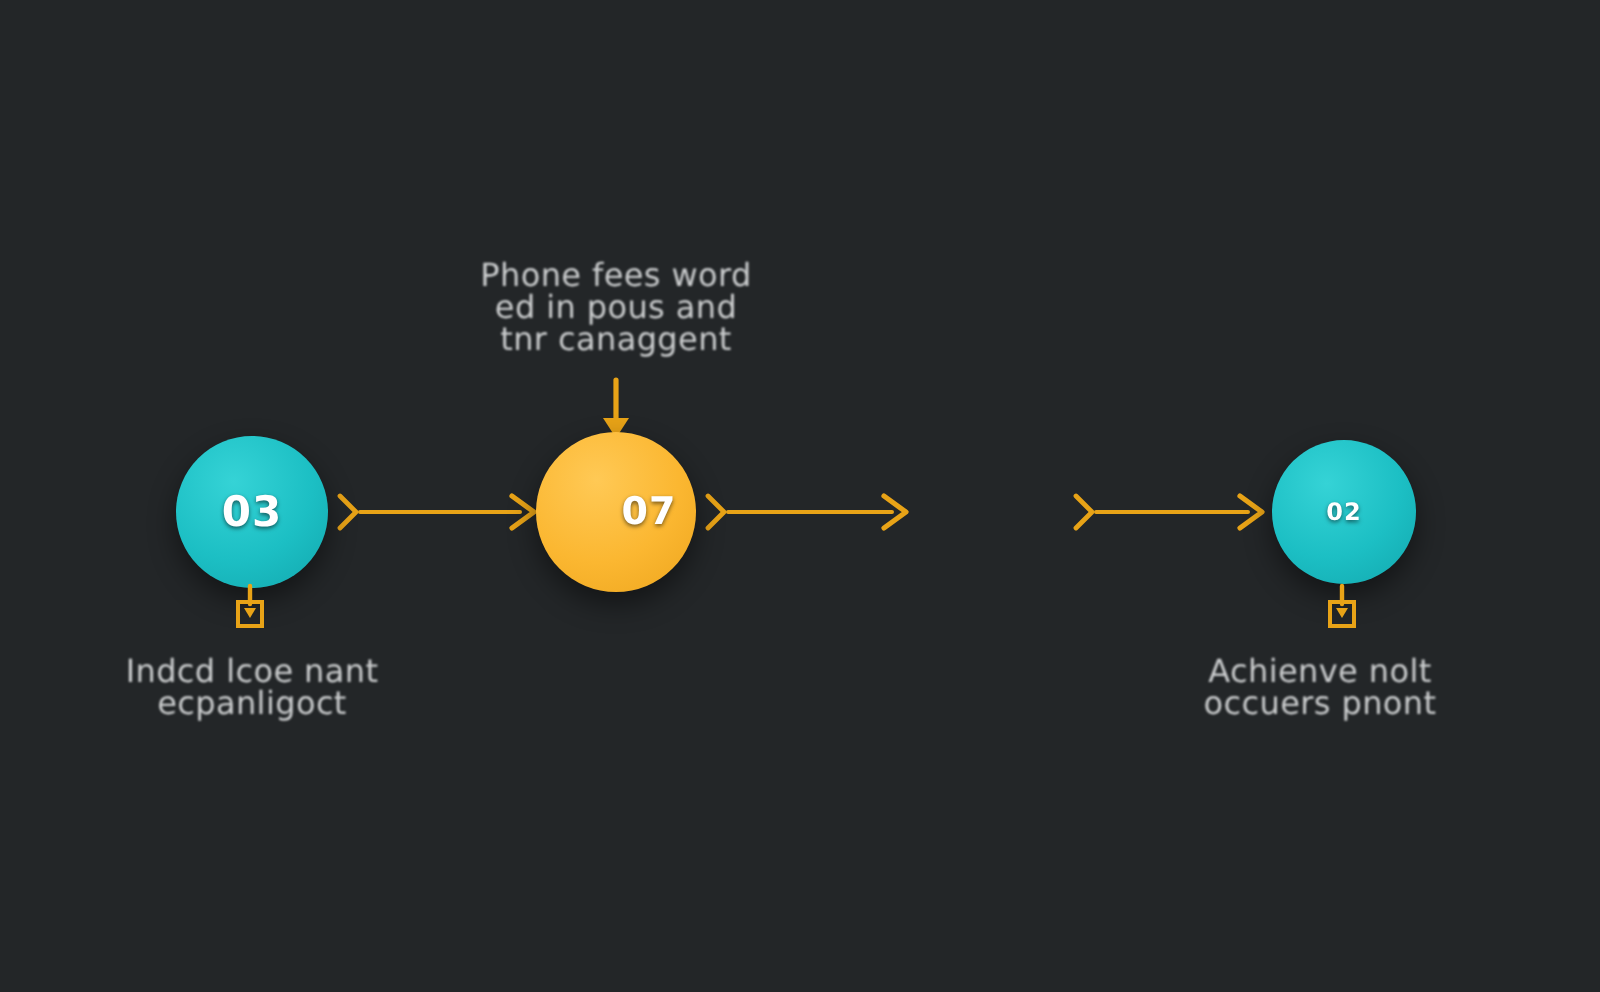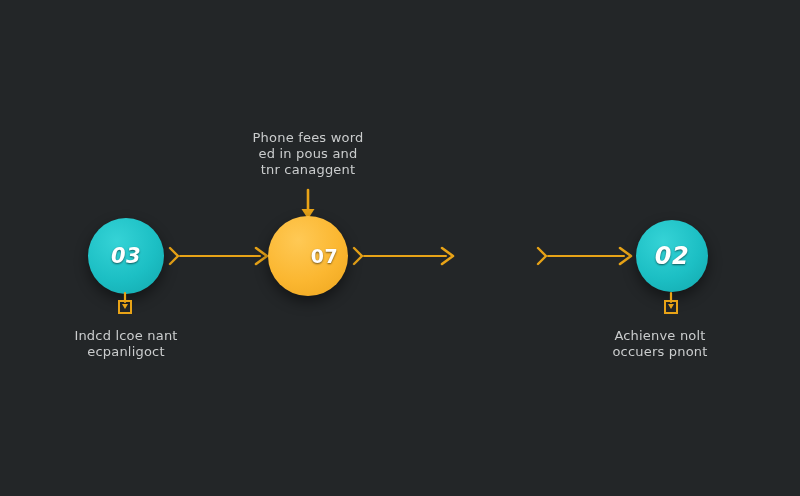--- a/index.html
+++ b/index.html
@@ -34,40 +34,39 @@
     font-family: "DejaVu Sans", sans-serif;
     font-weight: bold;
     color: #ffffff;
     letter-spacing: 0.5px;
     text-shadow: 0 1px 2px rgba(0,0,0,0.55);
     user-select: none;
   }
 
   .node.teal {
     background: radial-gradient(circle at 38% 30%, #35d3d6 0%, #1cbfc4 55%, #12a7ad 100%);
-    font-style: italic;
   }
   .node.amber {
     background: radial-gradient(circle at 38% 30%, #ffc955 0%, #fbb731 55%, #eda51d 100%);
   }
 
   
   .connector {
     position: absolute;
     height: 30px;
   }
   .connector svg { display: block; overflow: visible; }
 
   
   .note {
     position: absolute;
     text-align: center;
     color: #d9dbdc;
     font-family: "DejaVu Sans", sans-serif;
-    font-size: 13px;
+    font-size: 16px;
     line-height: 16px;
     letter-spacing: 0.2px;
     filter: blur(0.55px);
     opacity: 0.92;
     user-select: none;
     white-space: pre-line;
   }
   .note.top-note { width: 170px; }
   .note.bottom-note { width: 160px; text-align: center; }
 
@@ -122,21 +121,21 @@
   <div class="node teal" style="left:88px; top:218px; width:76px; height:76px;">
     <span class="node-label" style="font-size:21px;">03</span>
   </div>
 
   <div class="node amber" style="left:268px; top:216px; width:80px; height:80px;">
     <span class="node-label" style="font-size:19px;margin-left:33px;">07</span>
   </div>
 
 
   <div class="node teal" style="left:636px; top:220px; width:72px; height:72px;">
-    <span class="node-label" style="font-size:24px;">02</span>
+    <span class="node-label" style="font-size:12px;">02</span>
   </div>
 
   <div class="stub" style="left:114px; top:293px;">
     <svg width="22" height="26" viewBox="0 0 22 26">
       <line x1="11" y1="0" x2="11" y2="9" stroke="#e8a317" stroke-width="2.2" stroke-linecap="round"></line>
       <rect x="5" y="8" width="12" height="12" fill="none" stroke="#e8a317" stroke-width="2"></rect>
       <path d="M8 11 L11 16 L14 11" fill="#e8a317"></path>
     </svg>
   </div>
 

